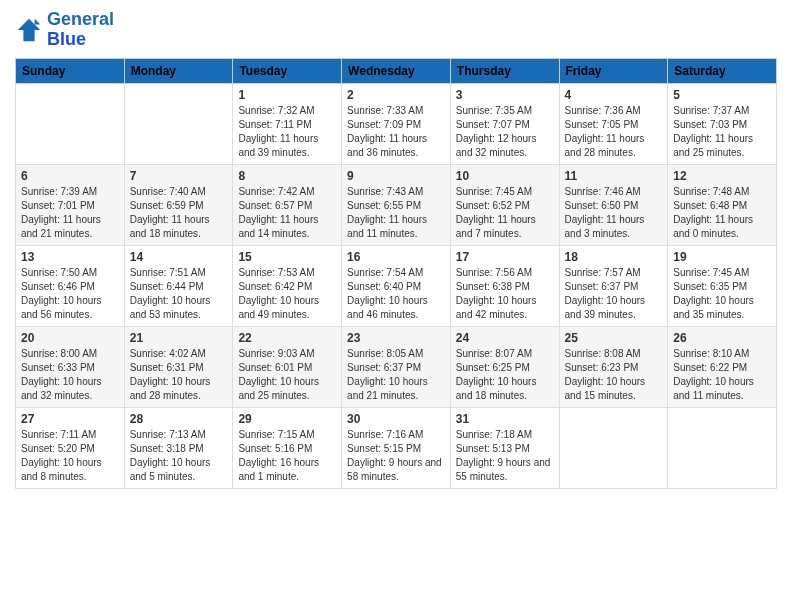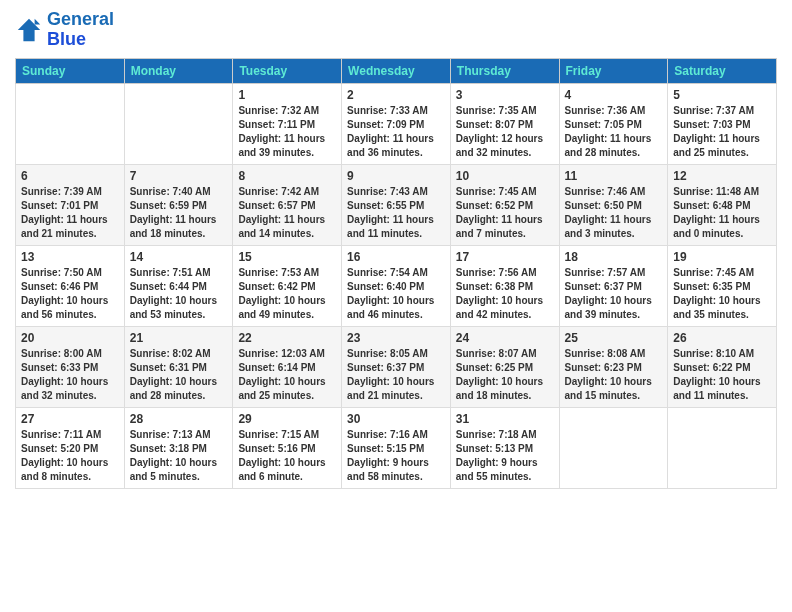--- a/index.html
+++ b/index.html
@@ -52,21 +52,21 @@
       font-size: 14px;
       color: #555;
     }
     .calendar {
       width: 100%;
       border-collapse: collapse;
       table-layout: fixed;
     }
     .calendar th {
       background-color: #1a6bb5;
-      color: #5eead4;
+      color: #000000;
       text-align: left;
       padding: 5px 6px;
       font-size: 12px;
       font-weight: bold;
       border: 1px solid #ccc;
     }
     .calendar td {
       vertical-align: top;
       padding: 4px 5px;
       border: 1px solid #ddd;
@@ -79,21 +79,20 @@
       background: #f5f5f5;
     }
     .day-number {
       font-size: 12px;
       font-weight: bold;
       display: block;
       margin-bottom: 2px;
     }
     .day-info {
       line-height: 1.4;
-      font-weight: bold;
     }
     .empty-cell {
       background: #fff !important;
     }
   </style>
 </head>
 <body>
 
 <div class="page">
   <div class="header">
@@ -132,21 +131,21 @@
           <td>
             <span class="day-number">1</span>
             <div class="day-info"><span>Sunrise: 7:32 AM</span><br><span>Sunset: 7:11 PM</span><br><span>Daylight: 11 hours and 39 minutes.</span></div>
           </td>
           <td>
             <span class="day-number">2</span>
             <div class="day-info"><span>Sunrise: 7:33 AM</span><br><span>Sunset: 7:09 PM</span><br><span>Daylight: 11 hours and 36 minutes.</span></div>
           </td>
           <td>
             <span class="day-number">3</span>
-            <div class="day-info"><span>Sunrise: 7:35 AM</span><br><span>Sunset: 8:07 PM</span><br><span>Daylight: 12 hours and 32 minutes.</span></div>
+            <div class="day-info"><span>Sunrise: 7:35 AM</span><br><span>Sunset: 7:07 PM</span><br><span>Daylight: 12 hours and 32 minutes.</span></div>
           </td>
           <td>
             <span class="day-number">4</span>
             <div class="day-info"><span>Sunrise: 7:36 AM</span><br><span>Sunset: 7:05 PM</span><br><span>Daylight: 11 hours and 28 minutes.</span></div>
           </td>
           <td>
             <span class="day-number">5</span>
             <div class="day-info"><span>Sunrise: 7:37 AM</span><br><span>Sunset: 7:03 PM</span><br><span>Daylight: 11 hours and 25 minutes.</span></div>
           </td>
         </tr>
@@ -170,21 +169,21 @@
           <td>
             <span class="day-number">10</span>
             <div class="day-info"><span>Sunrise: 7:45 AM</span><br><span>Sunset: 6:52 PM</span><br><span>Daylight: 11 hours and 7 minutes.</span></div>
           </td>
           <td>
             <span class="day-number">11</span>
             <div class="day-info"><span>Sunrise: 7:46 AM</span><br><span>Sunset: 6:50 PM</span><br><span>Daylight: 11 hours and 3 minutes.</span></div>
           </td>
           <td>
             <span class="day-number">12</span>
-            <div class="day-info"><span>Sunrise: 11:48 AM</span><br><span>Sunset: 6:48 PM</span><br><span>Daylight: 11 hours and 0 minutes.</span></div>
+            <div class="day-info"><span>Sunrise: 7:48 AM</span><br><span>Sunset: 6:48 PM</span><br><span>Daylight: 11 hours and 0 minutes.</span></div>
           </td>
         </tr>
         <tr>
           <td>
             <span class="day-number">13</span>
             <div class="day-info"><span>Sunrise: 7:50 AM</span><br><span>Sunset: 6:46 PM</span><br><span>Daylight: 10 hours and 56 minutes.</span></div>
           </td>
           <td>
             <span class="day-number">14</span>
             <div class="day-info"><span>Sunrise: 7:51 AM</span><br><span>Sunset: 6:44 PM</span><br><span>Daylight: 10 hours and 53 minutes.</span></div>
@@ -210,25 +209,25 @@
             <div class="day-info"><span>Sunrise: 7:45 AM</span><br><span>Sunset: 6:35 PM</span><br><span>Daylight: 10 hours and 35 minutes.</span></div>
           </td>
         </tr>
         <tr>
           <td>
             <span class="day-number">20</span>
             <div class="day-info"><span>Sunrise: 8:00 AM</span><br><span>Sunset: 6:33 PM</span><br><span>Daylight: 10 hours and 32 minutes.</span></div>
           </td>
           <td>
             <span class="day-number">21</span>
-            <div class="day-info"><span>Sunrise: 8:02 AM</span><br><span>Sunset: 6:31 PM</span><br><span>Daylight: 10 hours and 28 minutes.</span></div>
+            <div class="day-info"><span>Sunrise: 4:02 AM</span><br><span>Sunset: 6:31 PM</span><br><span>Daylight: 10 hours and 28 minutes.</span></div>
           </td>
           <td>
             <span class="day-number">22</span>
-            <div class="day-info"><span>Sunrise: 12:03 AM</span><br><span>Sunset: 6:14 PM</span><br><span>Daylight: 10 hours and 25 minutes.</span></div>
+            <div class="day-info"><span>Sunrise: 9:03 AM</span><br><span>Sunset: 6:01 PM</span><br><span>Daylight: 10 hours and 25 minutes.</span></div>
           </td>
           <td>
             <span class="day-number">23</span>
             <div class="day-info"><span>Sunrise: 8:05 AM</span><br><span>Sunset: 6:37 PM</span><br><span>Daylight: 10 hours and 21 minutes.</span></div>
           </td>
           <td>
             <span class="day-number">24</span>
             <div class="day-info"><span>Sunrise: 8:07 AM</span><br><span>Sunset: 6:25 PM</span><br><span>Daylight: 10 hours and 18 minutes.</span></div>
           </td>
           <td>
@@ -244,21 +243,21 @@
           <td>
             <span class="day-number">27</span>
             <div class="day-info"><span>Sunrise: 7:11 AM</span><br><span>Sunset: 5:20 PM</span><br><span>Daylight: 10 hours and 8 minutes.</span></div>
           </td>
           <td>
             <span class="day-number">28</span>
             <div class="day-info"><span>Sunrise: 7:13 AM</span><br><span>Sunset: 3:18 PM</span><br><span>Daylight: 10 hours and 5 minutes.</span></div>
           </td>
           <td>
             <span class="day-number">29</span>
-            <div class="day-info"><span>Sunrise: 7:15 AM</span><br><span>Sunset: 5:16 PM</span><br><span>Daylight: 10 hours and 6 minute.</span></div>
+            <div class="day-info"><span>Sunrise: 7:15 AM</span><br><span>Sunset: 5:16 PM</span><br><span>Daylight: 16 hours and 1 minute.</span></div>
           </td>
           <td>
             <span class="day-number">30</span>
             <div class="day-info"><span>Sunrise: 7:16 AM</span><br><span>Sunset: 5:15 PM</span><br><span>Daylight: 9 hours and 58 minutes.</span></div>
           </td>
           <td>
             <span class="day-number">31</span>
             <div class="day-info"><span>Sunrise: 7:18 AM</span><br><span>Sunset: 5:13 PM</span><br><span>Daylight: 9 hours and 55 minutes.</span></div>
           </td>
           <td class="empty-cell"></td>

